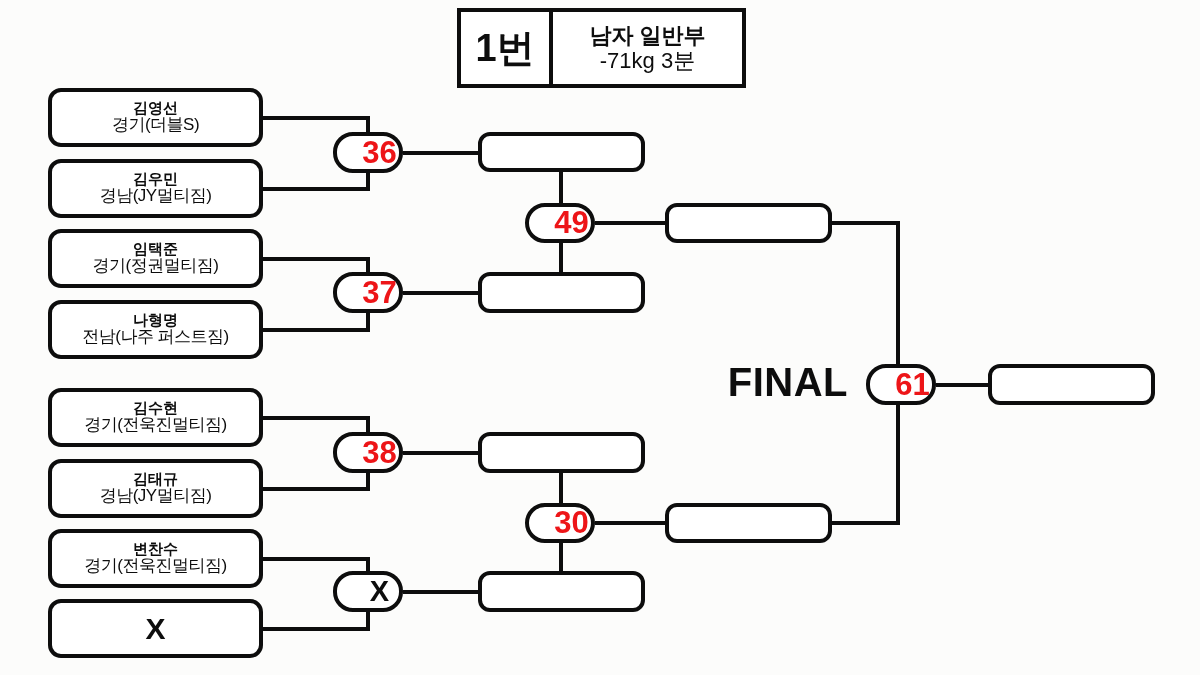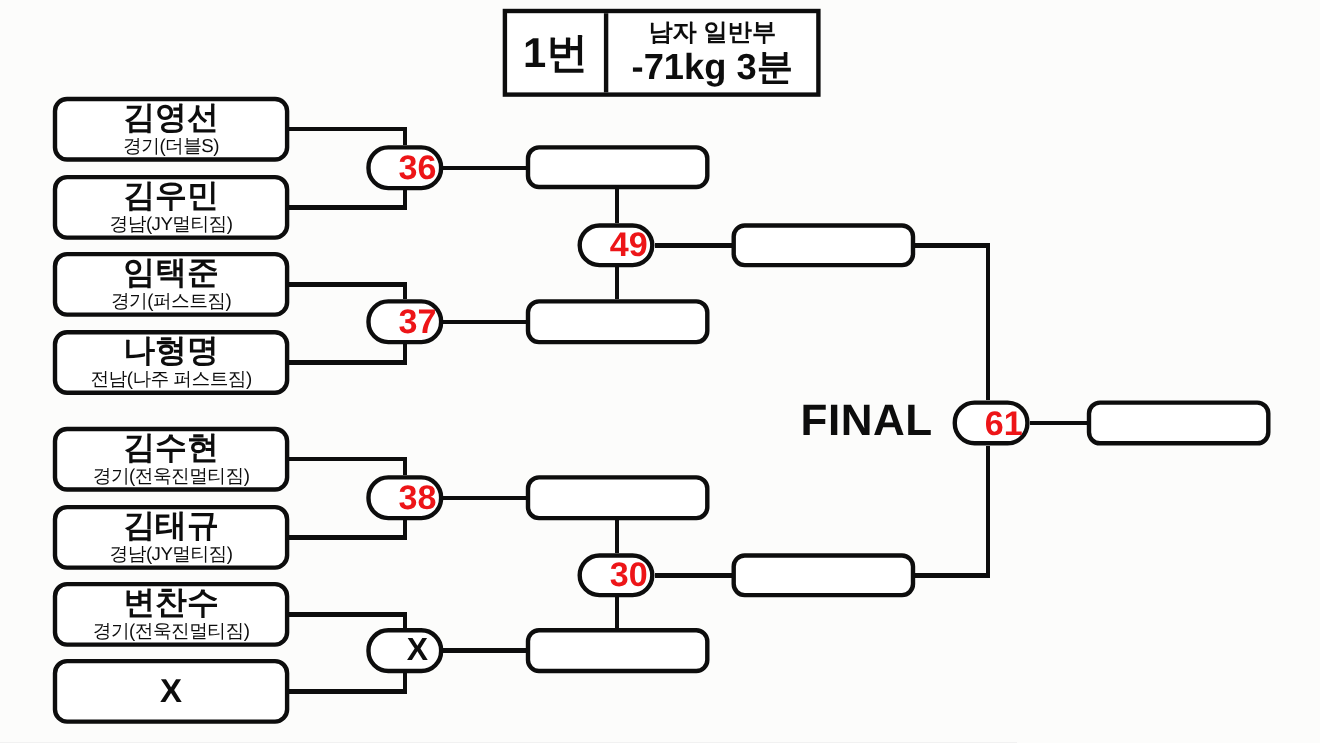--- a/index.html
+++ b/index.html
@@ -13,21 +13,21 @@
 
   .box{
     position:absolute;background:#ffffff;border:4px solid #0d0d0d;
     box-sizing:border-box;
   }
   .player{
     left:48px;width:215px;height:59px;border-radius:13px;
     display:flex;flex-direction:column;align-items:center;justify-content:center;
     line-height:1.1;text-align:center;
   }
-  .p-name{font-size:29px;font-weight:700;}
+  .p-name{font-size:15px;font-weight:700;}
   .p-team{font-size:17px;font-weight:400;letter-spacing:-0.5px;}
   .player.bye .p-name{font-size:30px;font-weight:700;}
 
   .mnum{
     border-radius:20px;display:flex;align-items:center;justify-content:center;
     font-size:31px;font-weight:800;color:#ed1518;padding-left:23px;
   }
   .mnum.black{color:#0d0d0d;font-weight:700;font-size:29px;}
 
   .slot{border-radius:12px;}
@@ -40,21 +40,21 @@
   .h-cell-left{
     width:88px;border-right:4px solid #0d0d0d;
     display:flex;align-items:center;justify-content:center;
     font-size:38px;font-weight:800;
   }
   .h-cell-right{
     flex:1;display:flex;flex-direction:column;align-items:center;justify-content:center;
     line-height:1.15;
   }
   .h-div-line1{font-size:22px;font-weight:700;}
-  .h-div-line2{font-size:33px;font-weight:700;}
+  .h-div-line2{font-size:22px;font-weight:400;}
 
   #final-label{
     position:absolute;left:698px;top:360px;width:150px;text-align:right;
     font-size:40px;font-weight:700;letter-spacing:0.5px;
   }
 </style>
 </head>
 <body>
 
 <div id="stage">
@@ -103,21 +103,21 @@
   <div class="box player" style="top:88px">
     <div class="p-name">김영선</div>
     <div class="p-team">경기(더블S)</div>
   </div>
   <div class="box player" style="top:159px">
     <div class="p-name">김우민</div>
     <div class="p-team">경남(JY멀티짐)</div>
   </div>
   <div class="box player" style="top:229px">
     <div class="p-name">임택준</div>
-    <div class="p-team">경기(퍼스트짐)</div>
+    <div class="p-team">경기(정권멀티짐)</div>
   </div>
   <div class="box player" style="top:300px">
     <div class="p-name">나형명</div>
     <div class="p-team">전남(나주 퍼스트짐)</div>
   </div>
   <div class="box player" style="top:388px">
     <div class="p-name">김수현</div>
     <div class="p-team">경기(전욱진멀티짐)</div>
   </div>
   <div class="box player" style="top:459px">

